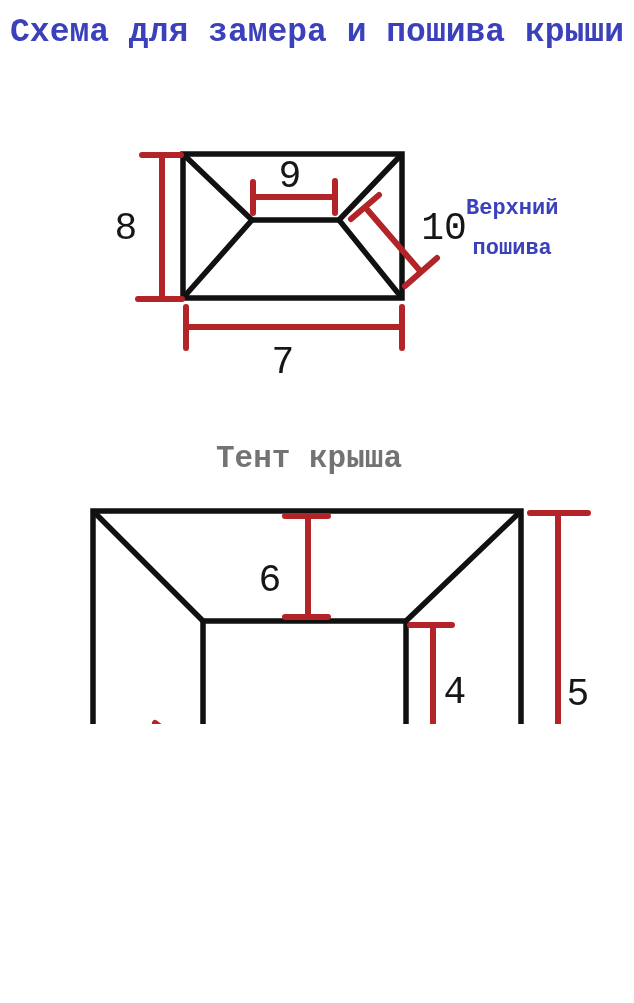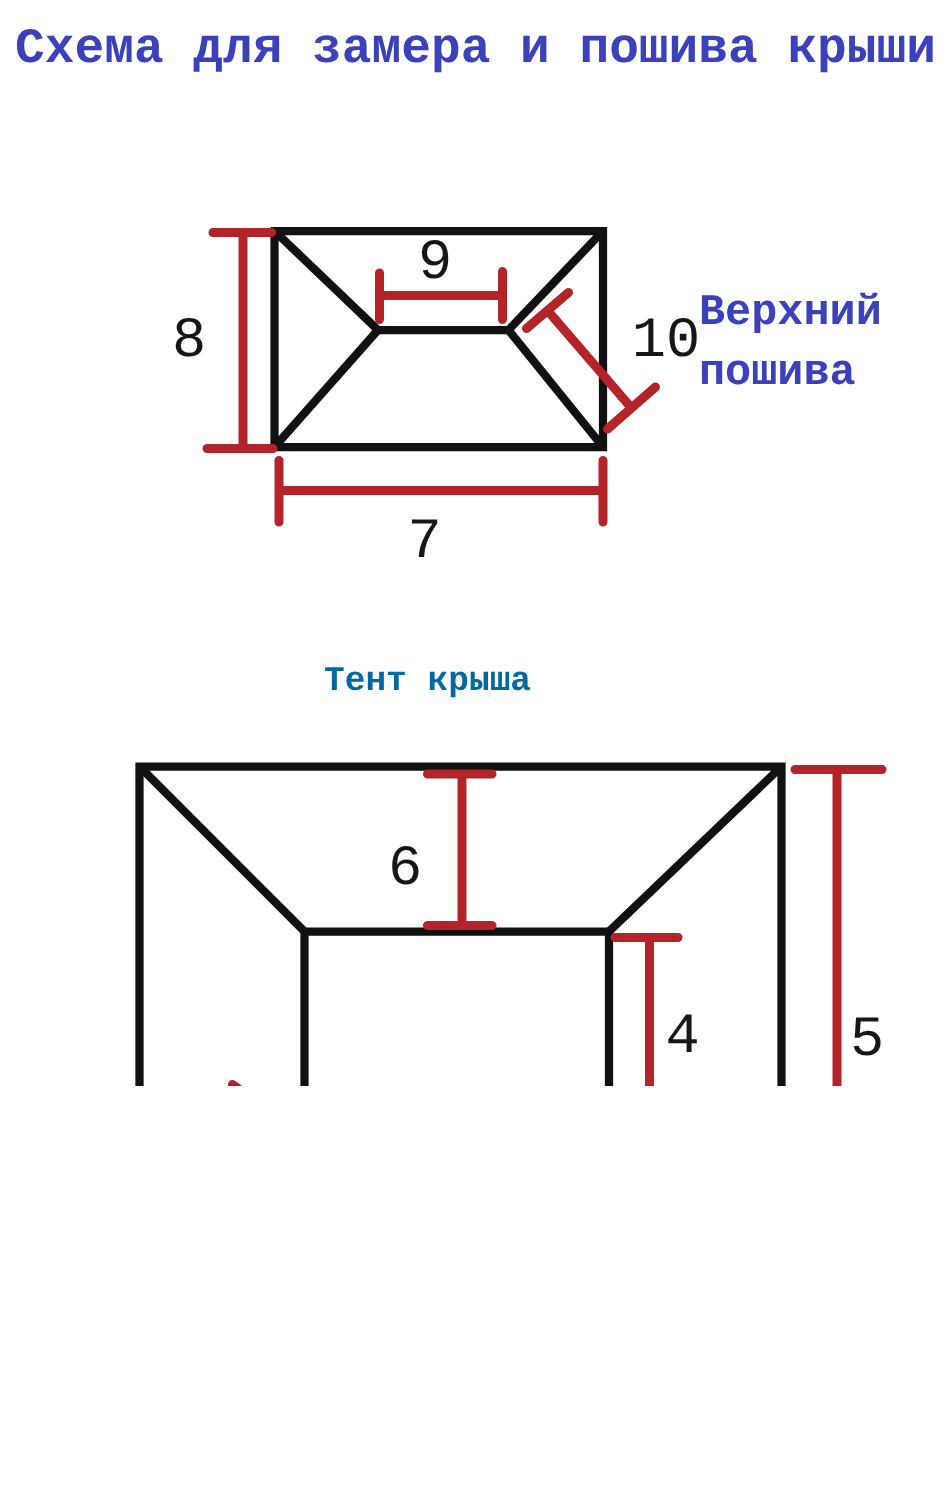--- a/index.html
+++ b/index.html
@@ -20,27 +20,28 @@
   .num {
     position:absolute;
     transform:translate(-50%,-50%);
     color:#161616;
     font-size:38px; font-weight:400;
     white-space:nowrap;
   }
   .side-label {
     position:absolute; left:466px; top:189px;
     color:#3b40bb;
-    font-size:29px; font-weight:bold; line-height:40px;
+    font-size:22px; font-weight:bold; line-height:40px;
     white-space:nowrap;
+    text-align:center;
   }
   .section-heading {
     position:absolute; left:216px; top:441px;
-    color:#0369a1;
-    font-size:23px; font-weight:bold;
+    color:#737373;
+    font-size:31px; font-weight:bold;
     white-space:nowrap;
   }
   svg .blk { stroke:#111111; stroke-width:5.5; fill:none; }
   svg .red { stroke:#b32428; stroke-width:6; fill:none; stroke-linecap:round; }
 </style>
 </head>
 <body>
 
 <div class="page">
 

